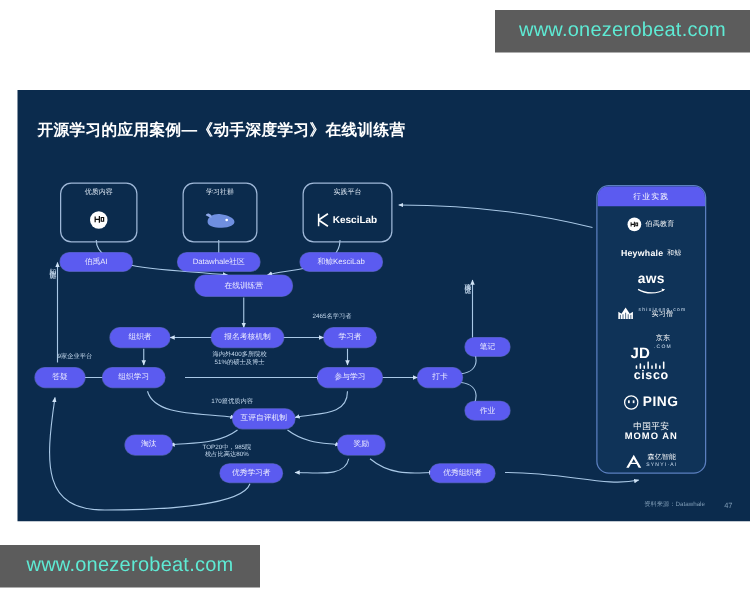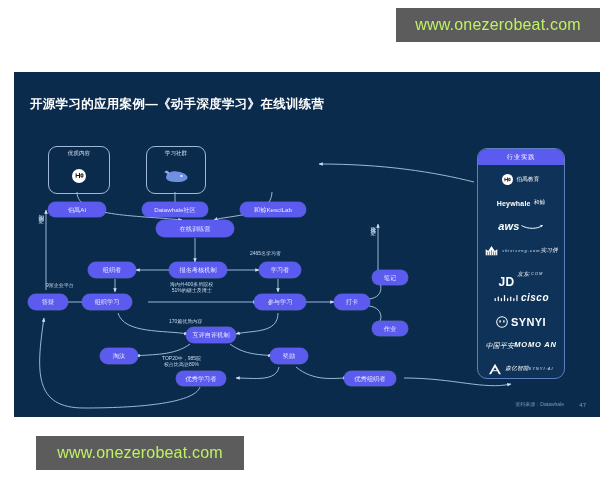--- a/index.html
+++ b/index.html
@@ -4,24 +4,23 @@
 <style>
   html,body{margin:0;padding:0;}
   body{
     width:600px;height:480px;
     background:#ffffff;
     font-family:"Liberation Sans","DejaVu Sans",sans-serif;
     overflow:hidden;position:relative;
   }
   
   .wm{
-    position:absolute;background:#5c5c5c;color:#bef264;
+    position:absolute;background:#5c5c5c;color:#5eead4;
     display:flex;align-items:center;justify-content:center;
     letter-spacing:.2px;
-    margin-left:36px;
   }
   #wm-top{right:0;top:8px;width:204px;height:34px;font-size:16px;}
   #wm-bottom{left:0;bottom:10px;width:208px;height:34px;font-size:16px;}
 
   
   #slide{
     position:absolute;left:14px;top:72px;width:586px;height:345px;
     background:#0b2b4d;overflow:hidden;
   }
   #slide-inner{position:absolute;inset:0;padding-left:16px;}
@@ -101,21 +100,21 @@
     height:213px;display:flex;flex-direction:column;
     align-items:center;justify-content:space-around;padding:3px 0;
   }
   .logo-row{
     display:flex;align-items:center;justify-content:center;gap:3px;
     color:#ffffff;height:20px;
   }
   .logo-txt{font-size:7px;font-weight:bold;letter-spacing:.2px;white-space:nowrap;}
   .logo-txt.sm{font-size:5.6px;font-weight:normal;}
   .logo-sub{font-size:4px;color:#cfe0f2;letter-spacing:1px;}
-  .logo-stack{display:flex;flex-direction:row;align-items:center;line-height:1.05;font-style:italic;}
+  .logo-stack{display:flex;flex-direction:column;align-items:center;line-height:1.05;}
 
   
   .badge{
     width:11px;height:11px;border-radius:50%;background:#ffffff;
     display:flex;align-items:center;justify-content:center;
     color:#0b2b4d;font-size:6px;font-weight:bold;flex:none;
   }
   svg.ic{display:block;}
 </style>
 </head>
@@ -199,20 +198,31 @@
       <div class="card-label">学习社群</div>
       <div class="card-logo">
         <svg class="ic" width="26" height="18" viewBox="0 0 34 22">
           <path d="M4 13 C4 7 11 4 18 5 C26 6 31 9 32 12 C33 16 27 19 19 19 C10 19 4 17 4 13 Z" fill="#6f8fe0"></path>
           <path d="M8 6 C5 3 3 4 2 6 C4 7 6 8 8 9 Z" fill="#8fa9ea"></path>
           <circle cx="24" cy="11" r="1.4" fill="#ffffff"></circle>
         </svg>
       </div>
     </div>
 
+    <div class="card" id="card2" style="left:228px;top:74px;width:70px;height:46px;">
+      <div class="card-label">实践平台</div>
+      <div class="card-logo">
+        <div style="display:flex;align-items:center;gap:2px;">
+          <svg class="ic" width="10" height="12" viewBox="0 0 12 14">
+            <path d="M1 1 L1 13 M1 7 L10 1 M1 7 L10 13" stroke="#ffffff" stroke-width="1.6" fill="none"></path>
+          </svg>
+          <span style="color:#fff;font-size:8px;font-weight:bold;">KesciLab</span>
+        </div>
+      </div>
+    </div>
 
     <div class="node" style="left:34px;top:130px;width:58px;height:15px;">伯禹AI</div>
     <div class="node" style="left:128px;top:130px;width:66px;height:15px;">Datawhale社区</div>
     <div class="node" style="left:226px;top:130px;width:66px;height:15px;">和鲸KesciLab</div>
 
     <div class="node" style="left:142px;top:148px;width:78px;height:17px;">在线训练营</div>
 
     <div class="node" style="left:74px;top:190px;width:48px;height:16px;">组织者</div>
     <div class="node" style="left:155px;top:190px;width:58px;height:16px;">报名考核机制</div>
     <div class="node" style="left:245px;top:190px;width:42px;height:16px;">学习者</div>
@@ -307,21 +317,21 @@
             <span class="logo-txt" style="font-size:10px;letter-spacing:.5px;">cisco</span>
           </div>
         </div>
 
         <div class="logo-row">
           <svg class="ic" width="12" height="12" viewBox="0 0 14 14">
             <circle cx="7" cy="7" r="6.2" fill="none" stroke="#ffffff" stroke-width="1.2"></circle>
             <rect x="4" y="5" width="1.6" height="2.6" fill="#ffffff"></rect>
             <rect x="8.4" y="5" width="1.6" height="2.6" fill="#ffffff"></rect>
           </svg>
-          <span class="logo-txt" style="font-size:11px;letter-spacing:.4px;">SYNYI</span>
+          <span class="logo-txt" style="font-size:11px;letter-spacing:.4px;">PING</span>
         </div>
 
         <div class="logo-row">
           <div class="logo-stack">
             <span class="logo-txt sm" style="font-size:7px;">中国平安</span>
             <span class="logo-txt" style="font-size:7.5px;letter-spacing:.8px;">MOMO AN</span>
           </div>
         </div>
 
         <div class="logo-row">

